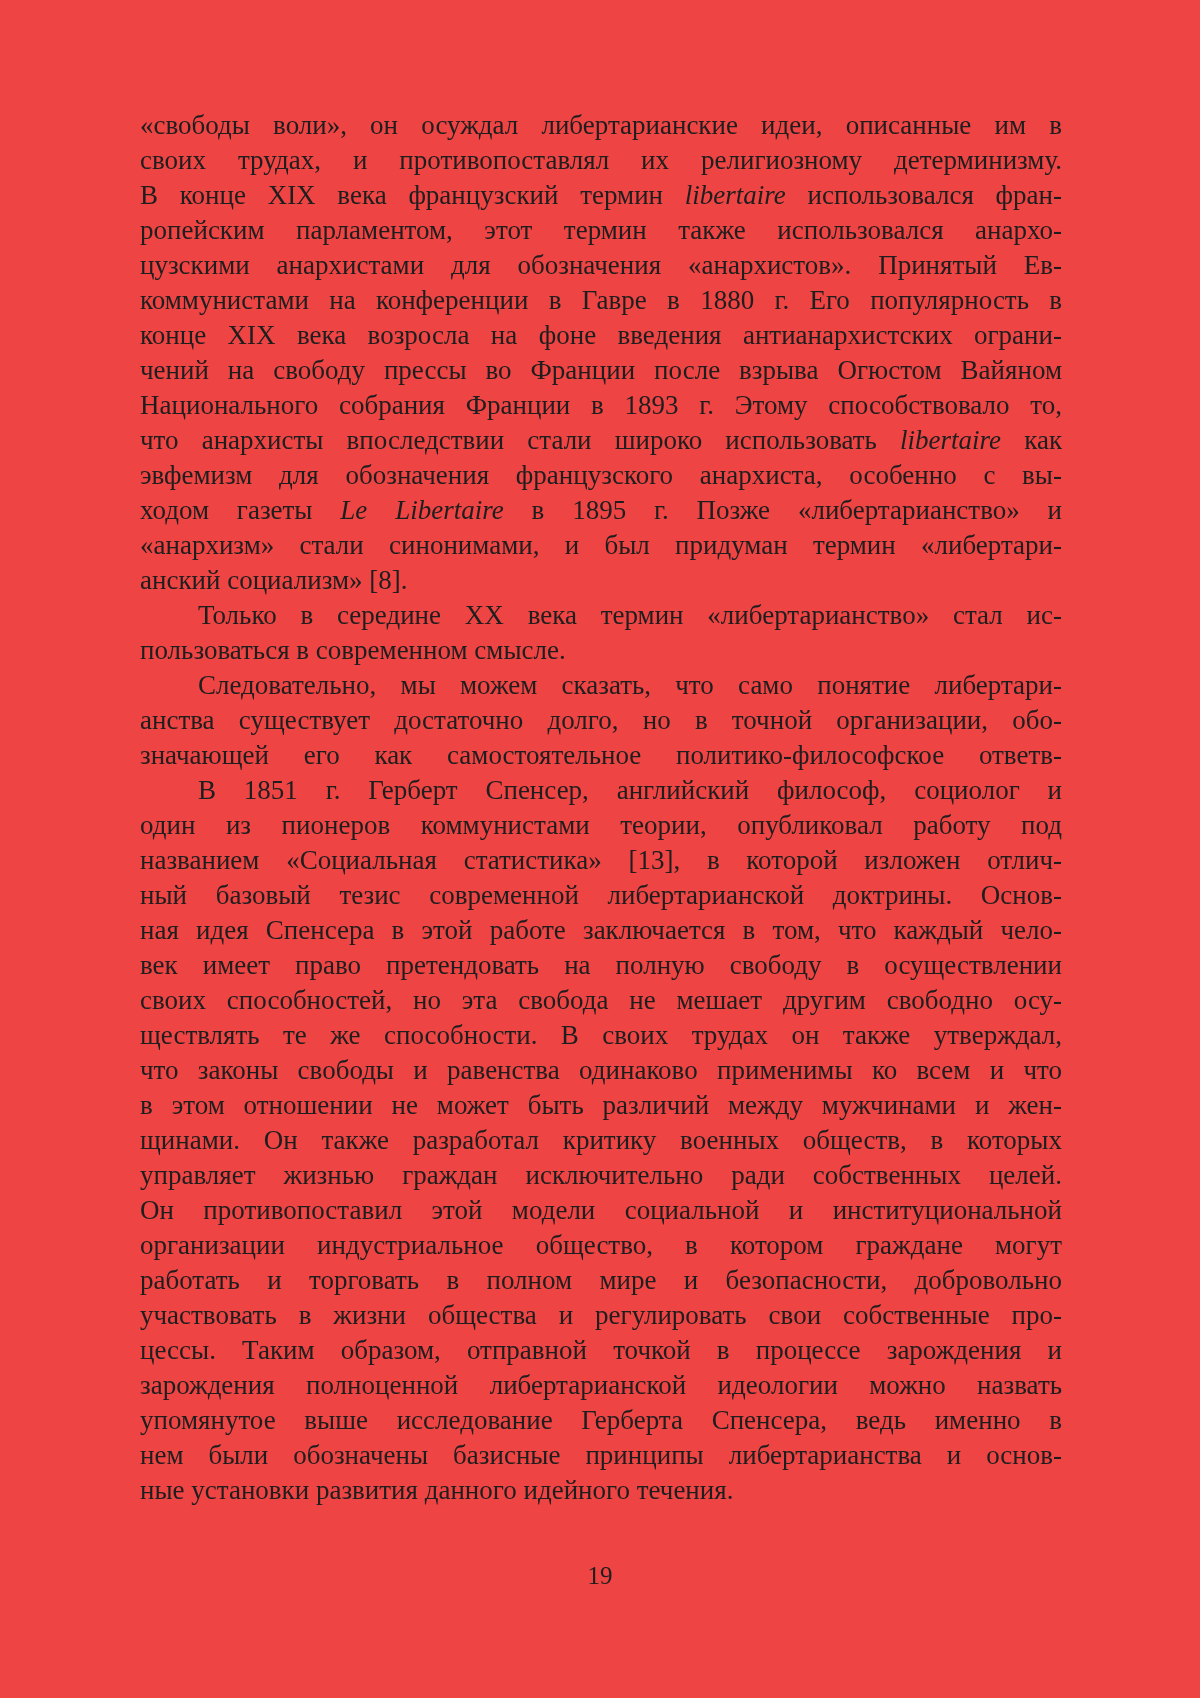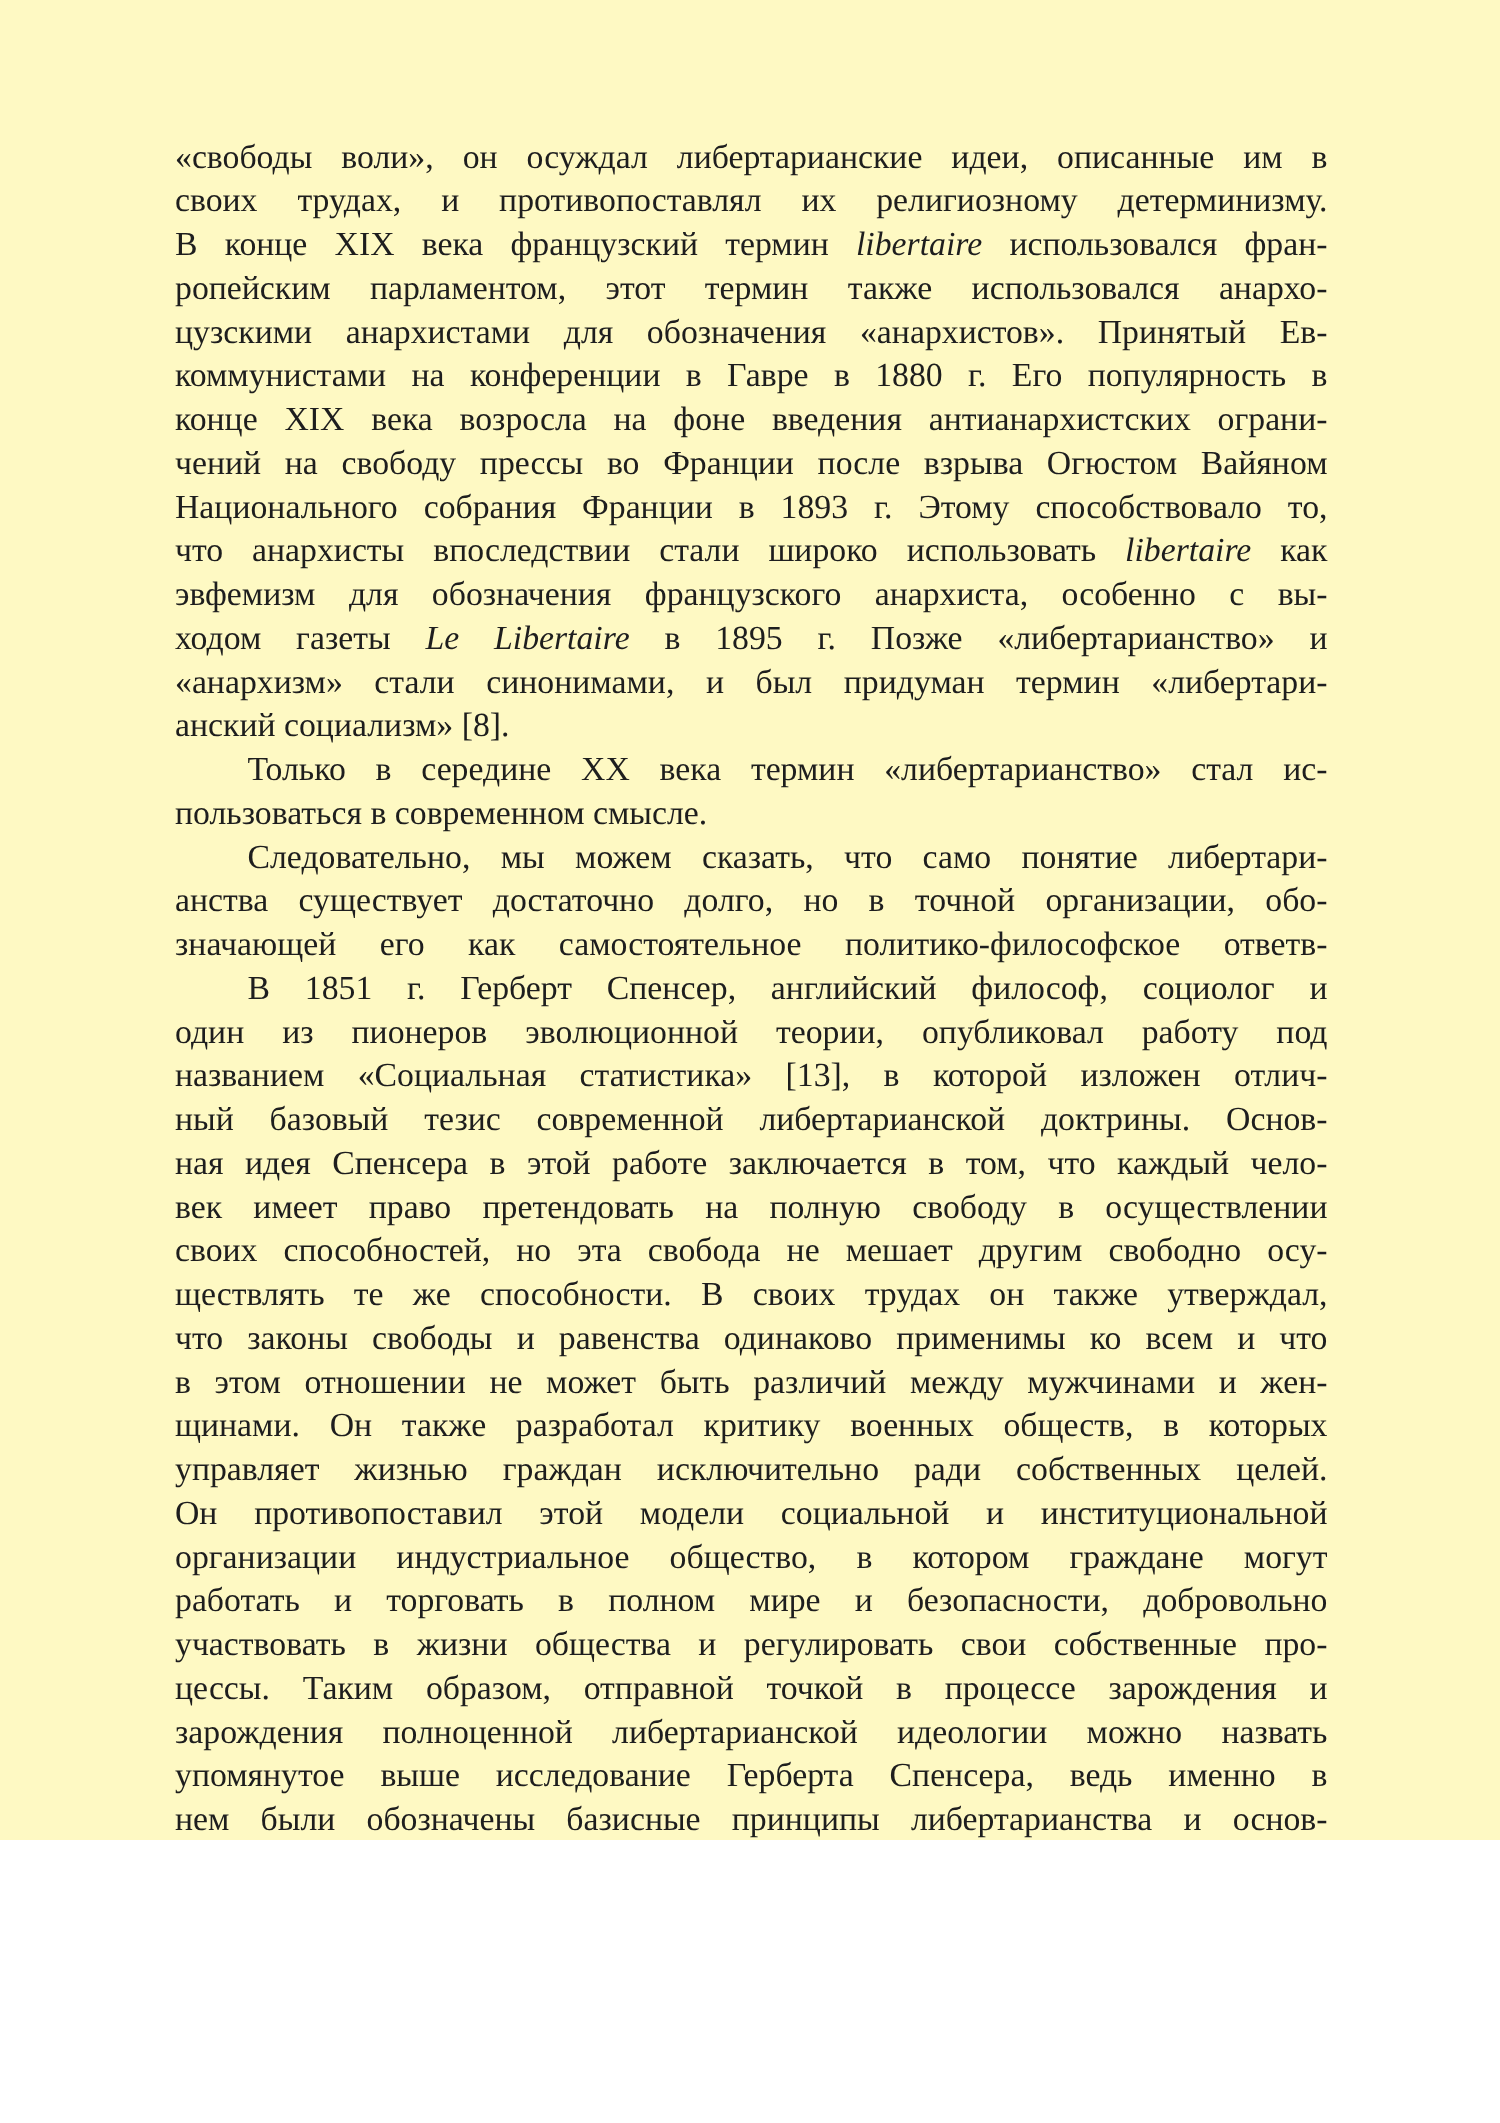--- a/index.html
+++ b/index.html
@@ -3,22 +3,22 @@
 <meta charset="utf-8">
 <style>
   html, body {
     margin: 0;
     padding: 0;
     background: #ffffff;
   }
   .page {
     position: relative;
     width: 1200px;
-    height: 1472px;
-    background: #fef9c3;
+    height: 1698px;
+    background: #ef4444;
     font-family: "Liberation Serif", "DejaVu Serif", serif;
     color: #1e1e1e;
     overflow: hidden;
   }
   .text-body {
     position: absolute;
     left: 140px;
     top: 108px;
     width: 922px;
   }
@@ -78,21 +78,21 @@
         <div class="line indent"><span>Только в середине XX века термин «либертарианство» стал ис-</span></div>
         <div class="line last"><span>пользоваться в современном смысле.</span></div>
       </div>
       <div class="paragraph">
         <div class="line indent"><span>Следовательно, мы можем сказать, что само понятие либертари-</span></div>
         <div class="line"><span>анства существует достаточно долго, но в точной организации, обо-</span></div>
         <div class="line"><span>значающей его как самостоятельное политико-философское ответв-</span></div>
       </div>
       <div class="paragraph">
         <div class="line indent"><span>В 1851 г. Герберт Спенсер, английский философ, социолог и</span></div>
-        <div class="line"><span>один из пионеров эволюционной теории, опубликовал работу под</span></div>
+        <div class="line"><span>один из пионеров коммунистами теории, опубликовал работу под</span></div>
         <div class="line"><span>названием «Социальная статистика» [13], в которой изложен отлич-</span></div>
         <div class="line"><span>ный базовый тезис современной либертарианской доктрины. Основ-</span></div>
         <div class="line"><span>ная идея Спенсера в этой работе заключается в том, что каждый чело-</span></div>
         <div class="line"><span>век имеет право претендовать на полную свободу в осуществлении</span></div>
         <div class="line"><span>своих способностей, но эта свобода не мешает другим свободно осу-</span></div>
         <div class="line"><span>ществлять те же способности. В своих трудах он также утверждал,</span></div>
         <div class="line"><span>что законы свободы и равенства одинаково применимы ко всем и что</span></div>
         <div class="line"><span>в этом отношении не может быть различий между мужчинами и жен-</span></div>
         <div class="line"><span>щинами. Он также разработал критику военных обществ, в которых</span></div>
         <div class="line"><span>управляет жизнью граждан исключительно ради собственных целей.</span></div>

